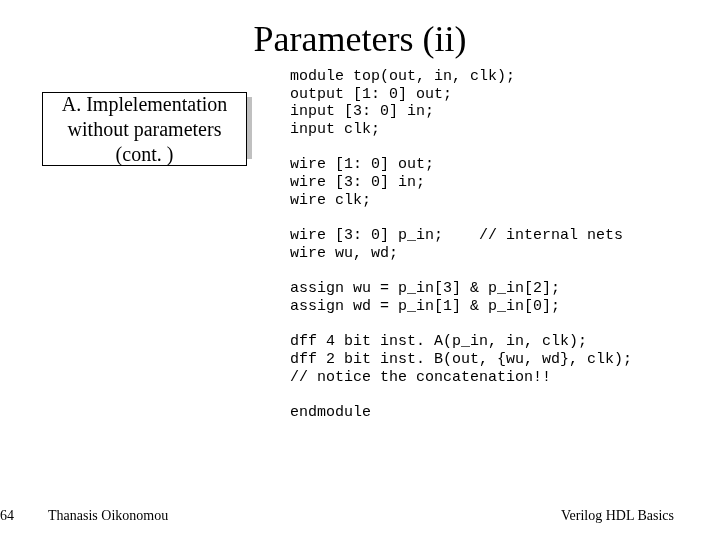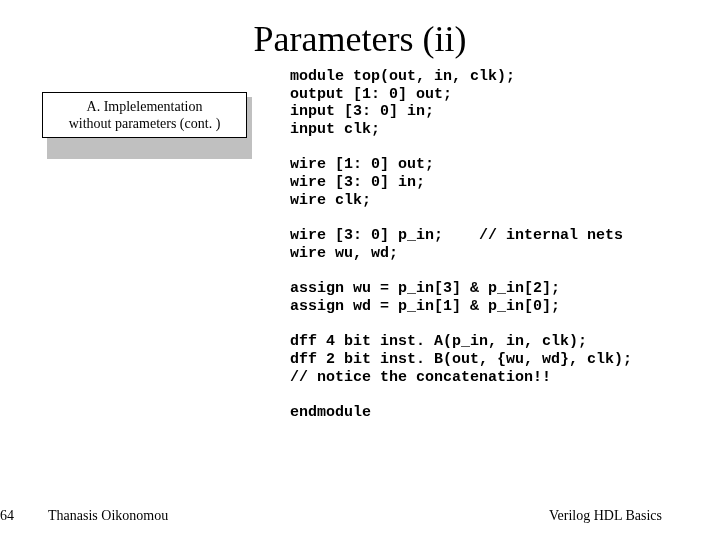--- a/index.html
+++ b/index.html
@@ -33,41 +33,40 @@
     top: 97px;
     width: 205px;
     height: 62px;
     background: #c0c0c0;
   }
   .callout {
     position: absolute;
     left: 42px;
     top: 92px;
     width: 205px;
-    height: 46px;
+    height: 74px;
     background: #ffffff;
     border: 1px solid #000000;
     display: flex;
     align-items: center;
     justify-content: center;
     text-align: center;
-    font-size: 14px;
+    font-size: 20px;
     line-height: 1.25;
     box-sizing: border-box;
     padding: 4px 6px;
   }
   .code {
     position: absolute;
     left: 290px;
     top: 68px;
     font-family: "Courier New", Courier, monospace;
     font-size: 15px;
     line-height: 1.18;
     white-space: pre;
-    font-weight: bold;
   }
   .footer {
     position: absolute;
     left: 0;
     bottom: 16px;
     width: 100%;
     font-size: 14px;
   }
   .footer-left {
     position: absolute;
@@ -77,21 +76,21 @@
   }
   .footer-center {
     position: absolute;
     left: 0;
     width: 100%;
     text-align: left;
     bottom: 0;
   }
   .footer-right {
     position: absolute;
-    right: 58px;
+    right: 46px;
     bottom: 0;
     margin-top: 20px;
   }
 </style>
 </head>
 <body>
 
 <div class="slide">
 
   <div class="title">Parameters (ii)</div>

